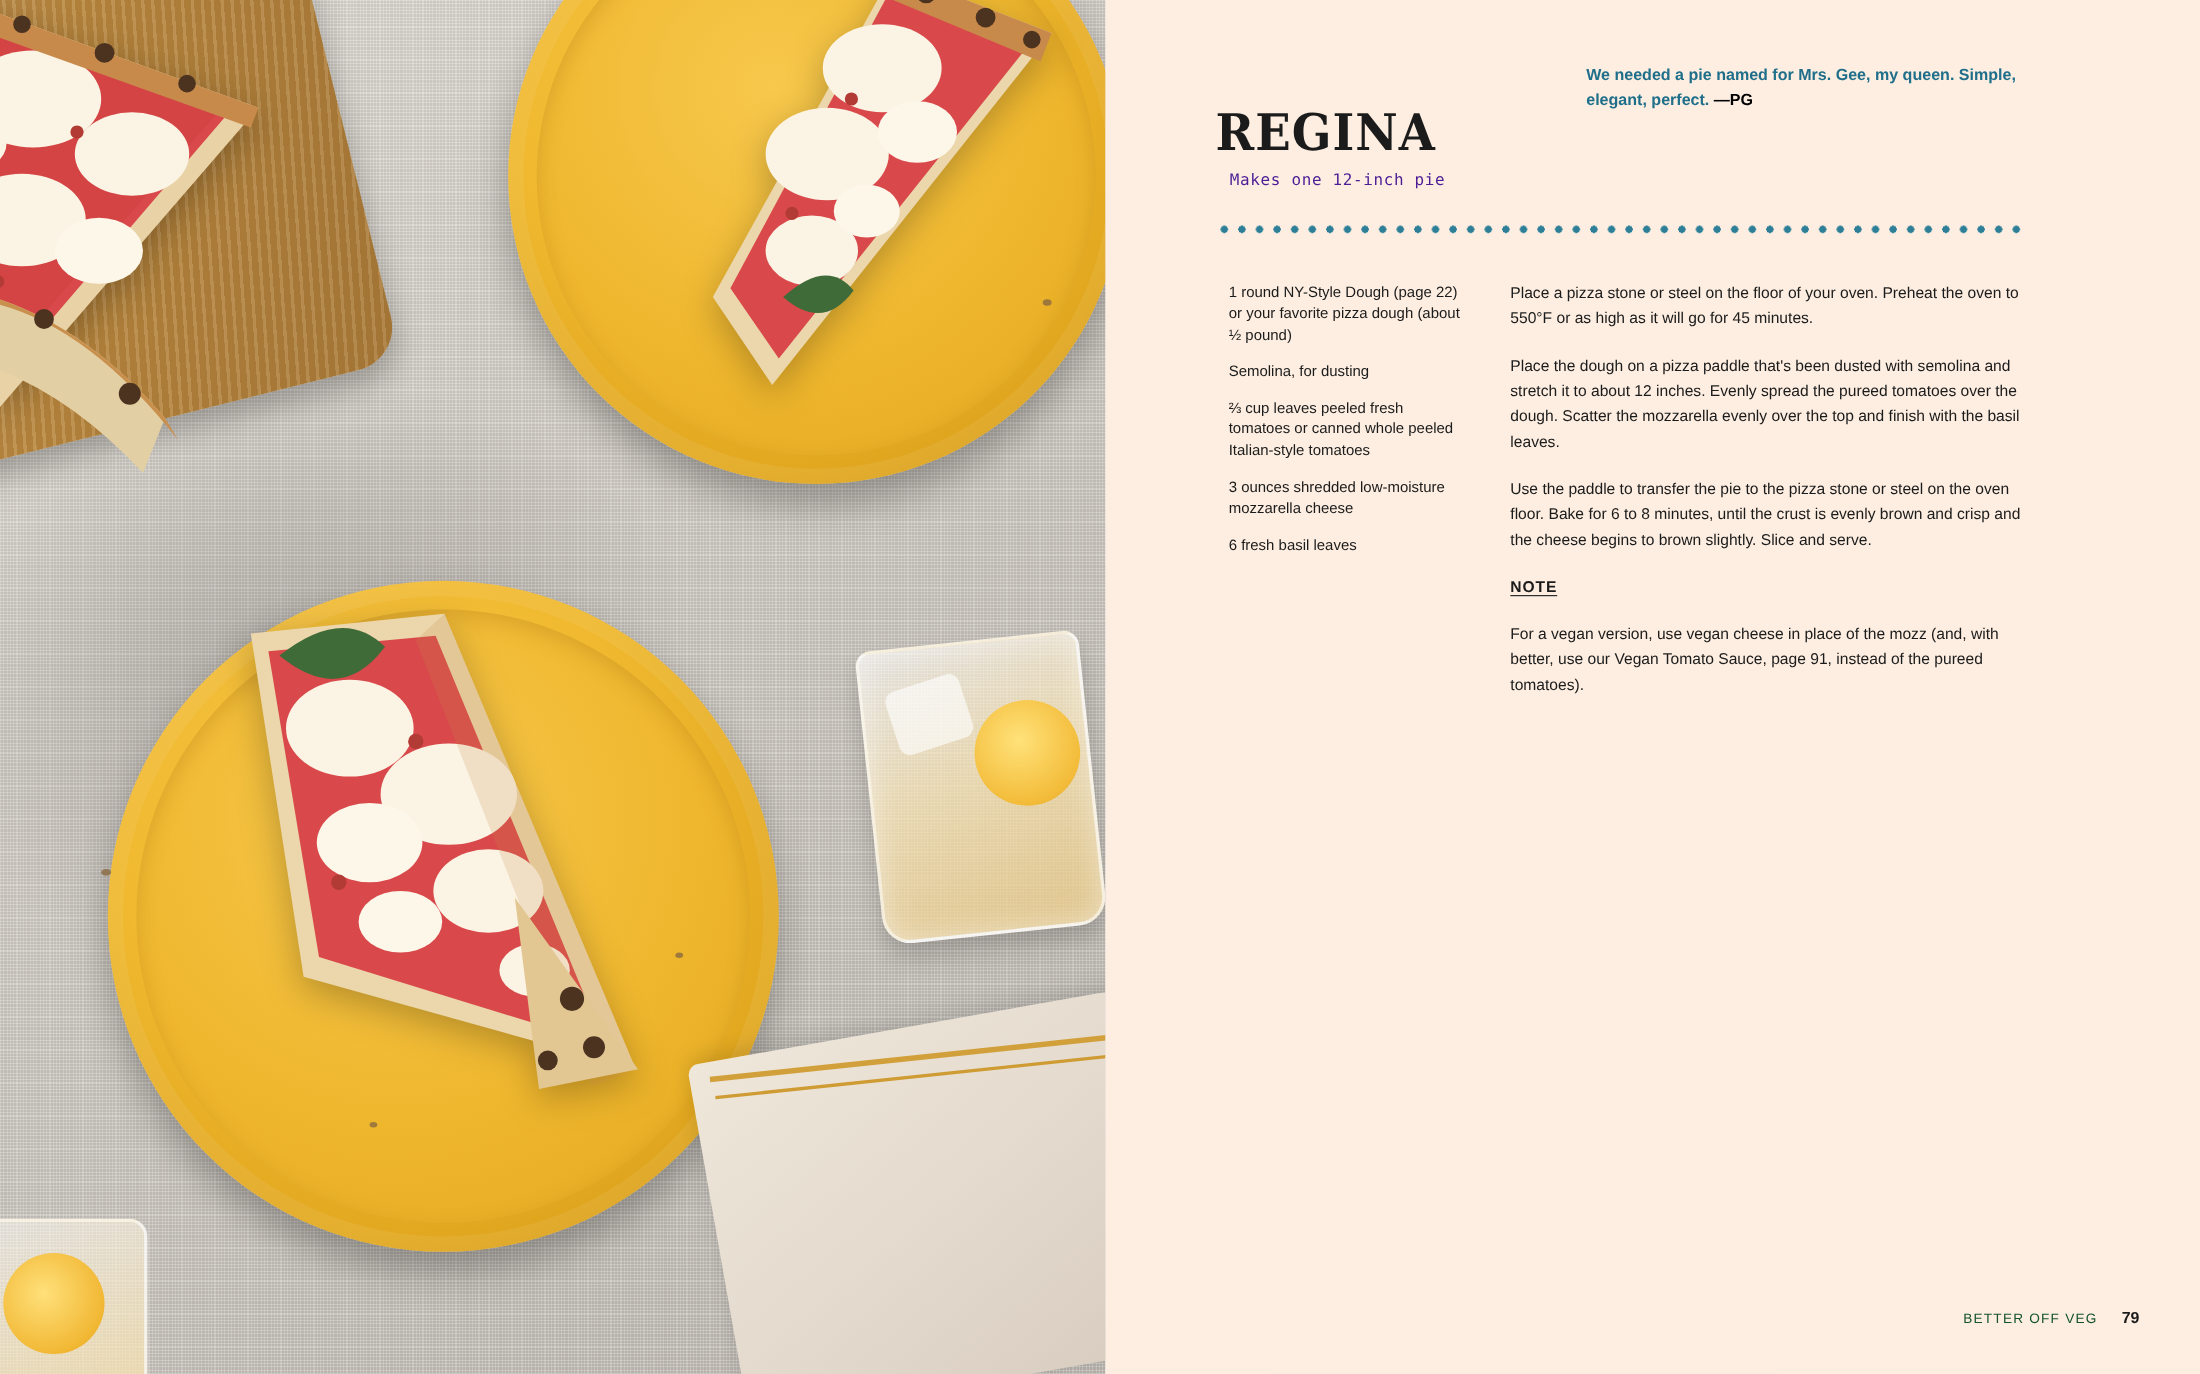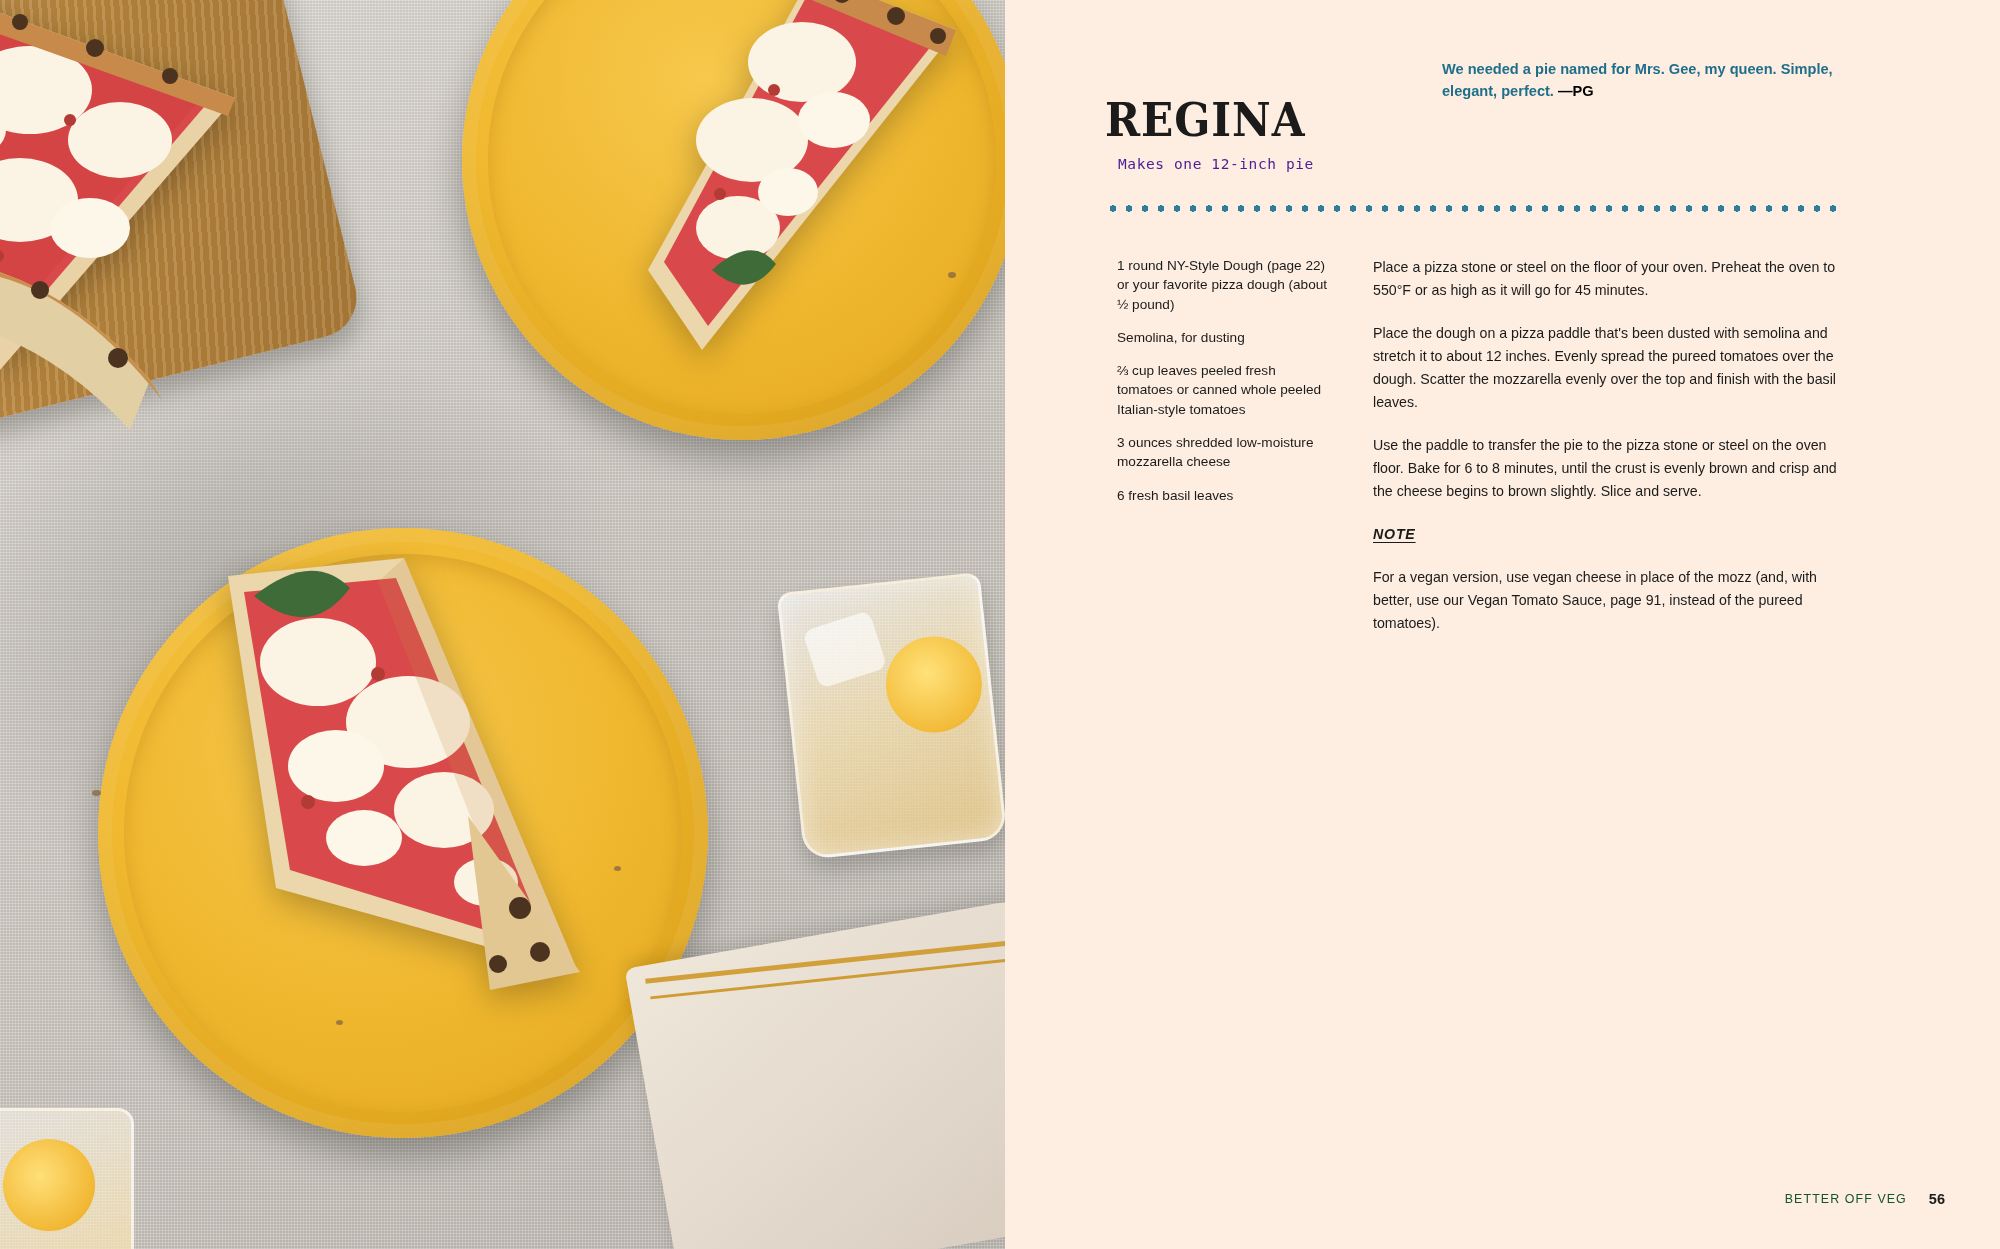--- a/index.html
+++ b/index.html
@@ -262,21 +262,20 @@
     color: #1b1b1b;
   }
   .note-head {
     margin: 34px 0 8px 0;
     font-size: 13.4px;
     font-weight: 700;
     letter-spacing: 0.8px;
     color: #1f6f8b;
     text-decoration: underline;
     text-underline-offset: 3px;
-    font-style: italic;
   }
   .note-body {
     margin: 0;
     font-size: 14.2px;
     line-height: 1.62;
     color: #1b1b1b;
   }
   .footer {
     position: absolute;
     right: 0;
@@ -413,19 +412,19 @@
       <div class="steps">
         <p>Place a pizza stone or steel on the floor of your oven. Preheat the oven to 550°F or as high as it will go for 45 minutes.</p>
         <p>Place the dough on a pizza paddle that's been dusted with semolina and stretch it to about 12 inches. Evenly spread the pureed tomatoes over the dough. Scatter the mozzarella evenly over the top and finish with the basil leaves.</p>
         <p>Use the paddle to transfer the pie to the pizza stone or steel on the oven floor. Bake for 6 to 8 minutes, until the crust is evenly brown and crisp and the cheese begins to brown slightly. Slice and serve.</p>
         <p class="note-head">NOTE</p>
         <p class="note-body">For a vegan version, use vegan cheese in place of the mozz (and, with better, use our Vegan Tomato Sauce, page 91, instead of the pureed tomatoes).</p>
       </div>
 
       <div class="footer">
         <span class="book">BETTER OFF VEG</span>
-        <span class="page-no">56</span>
+        <span class="page-no">79</span>
       </div>
 
     </div>
   </div>
 
 </div>
 
 </body></html>

